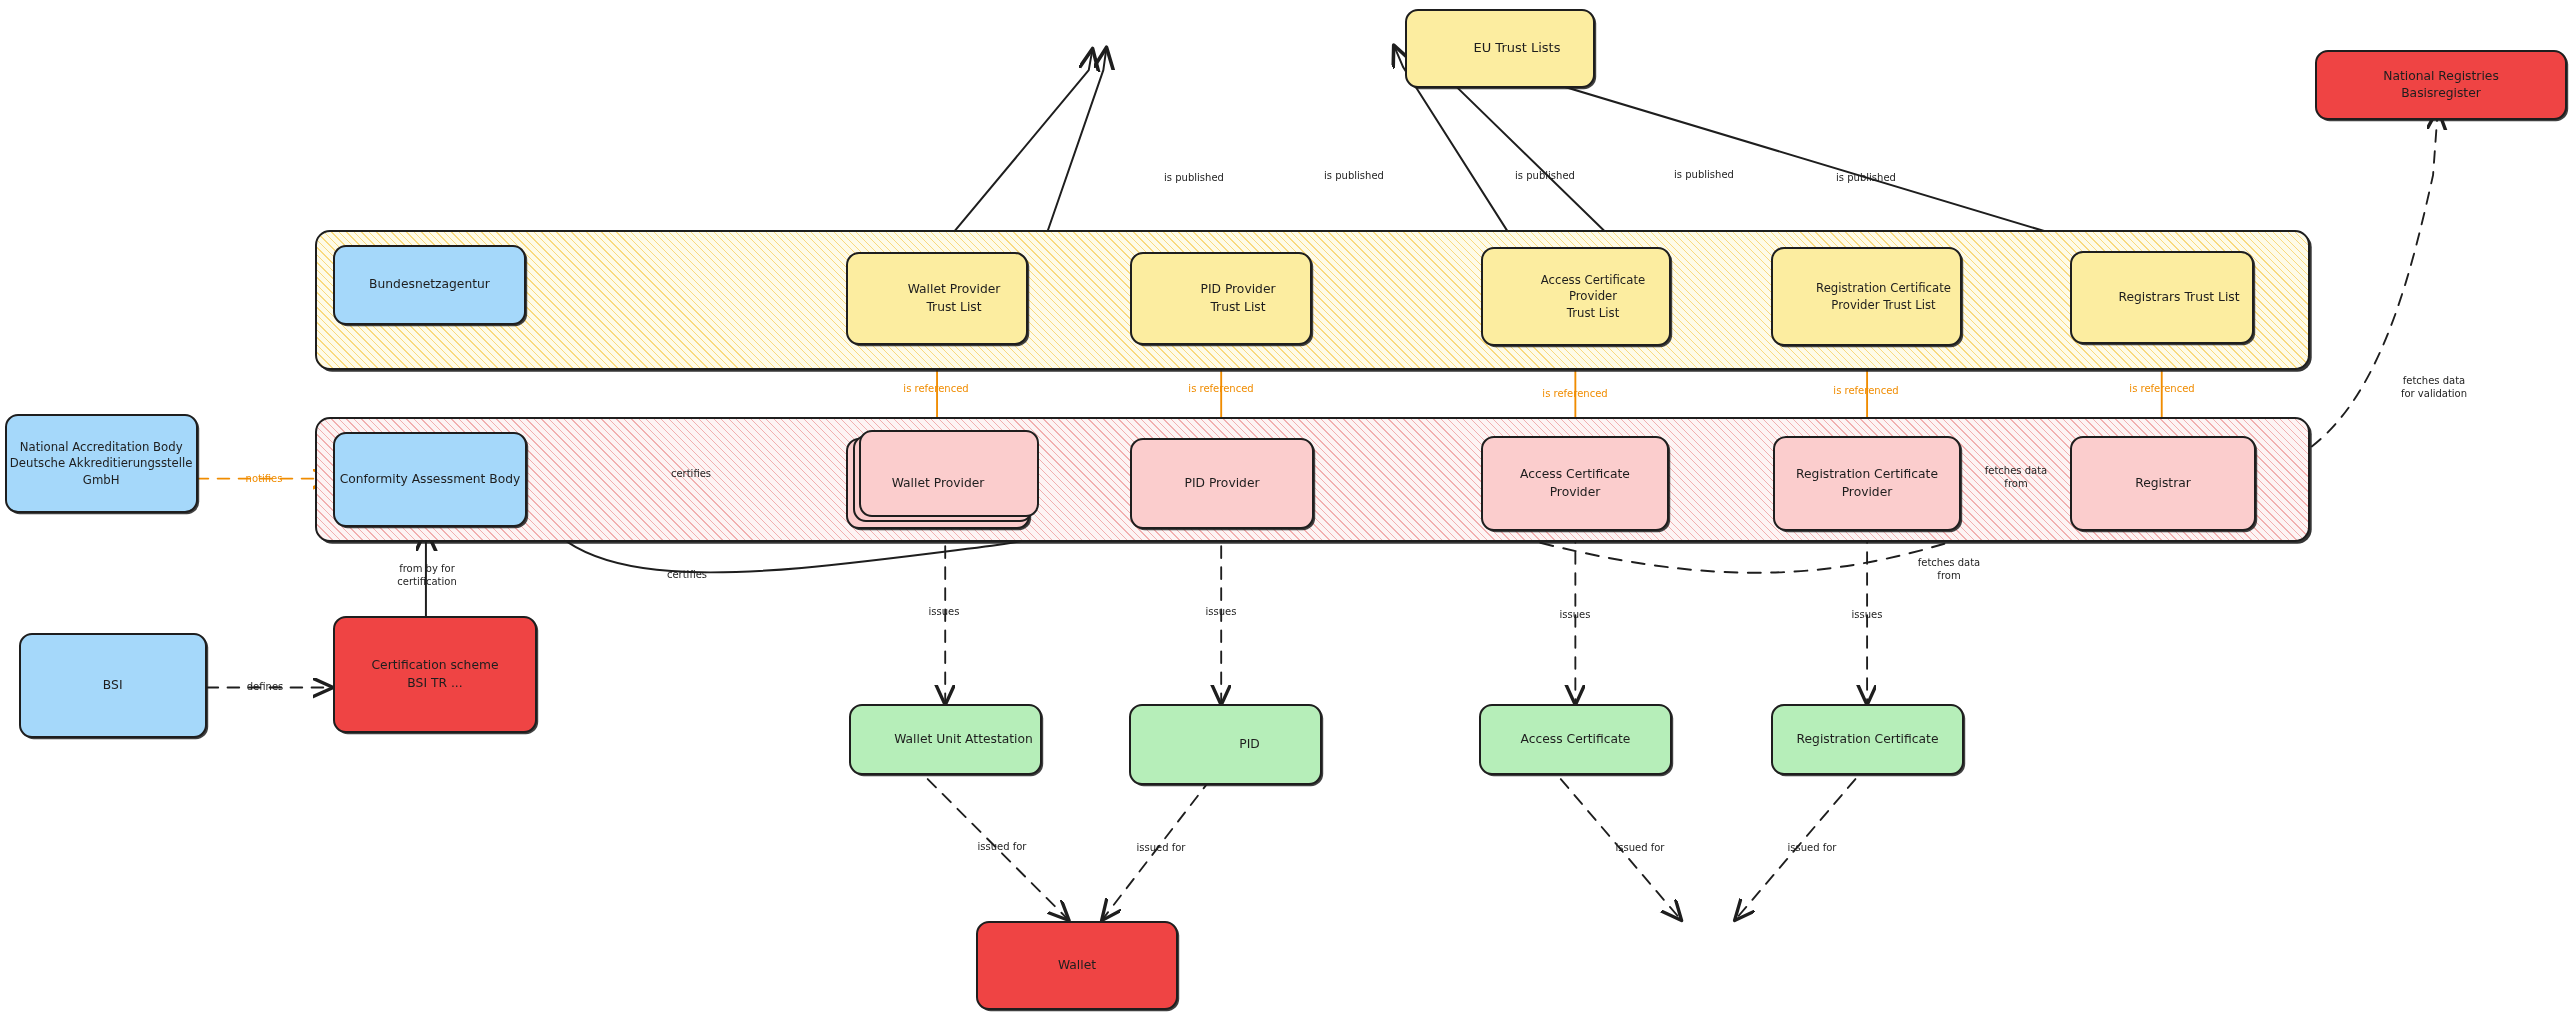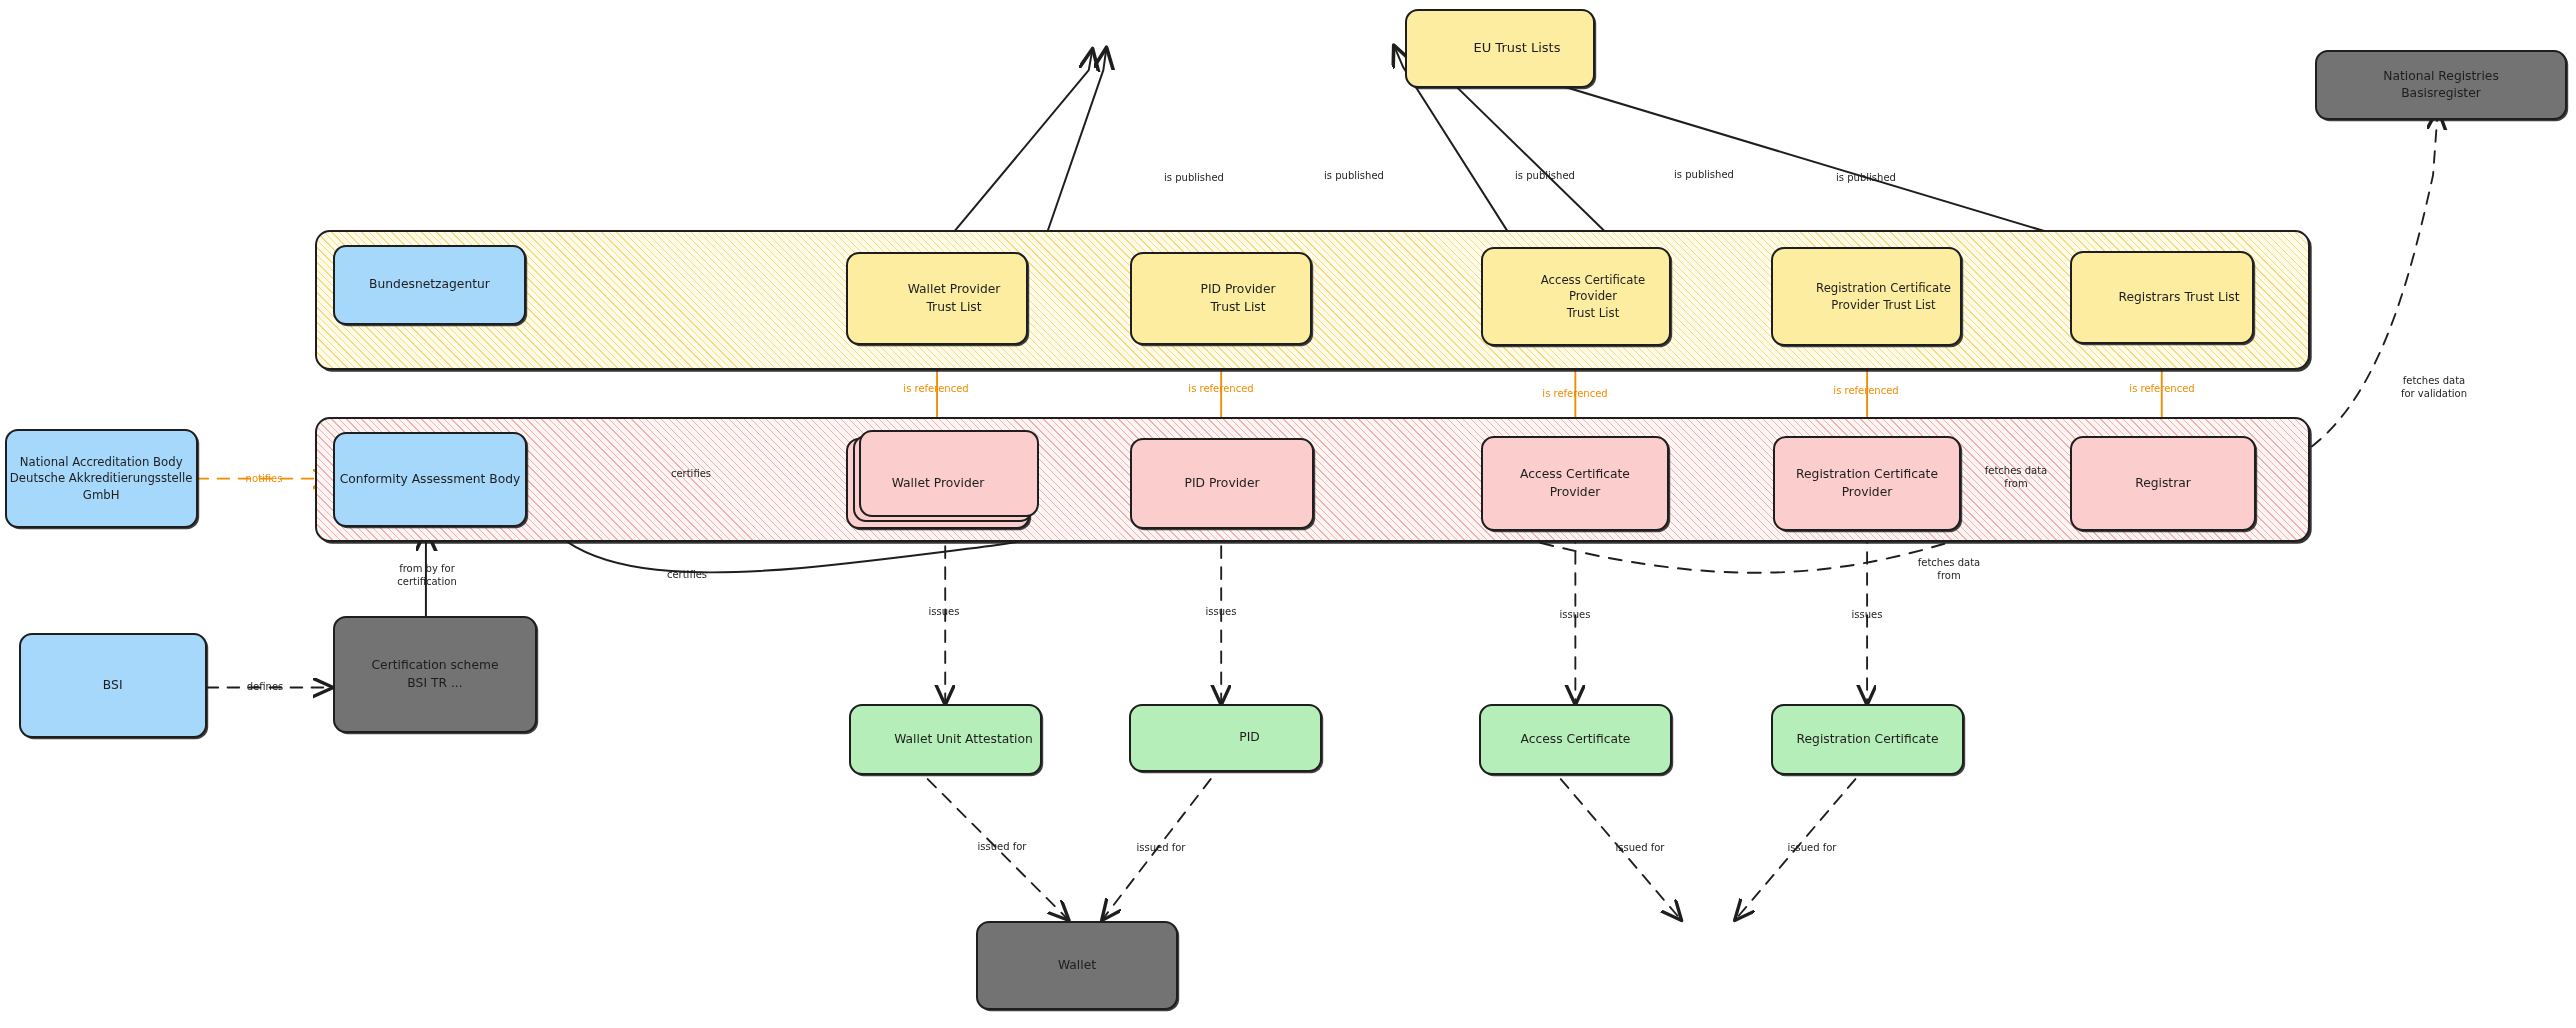--- a/index.html
+++ b/index.html
@@ -33,21 +33,21 @@
   .group.red{
     background-color:#fdf4f4;
     background-image:repeating-linear-gradient(45deg,
        rgba(232,120,120,0.55) 0px, rgba(232,120,120,0.55) 0.9px,
        rgba(255,255,255,0) 0.9px, rgba(255,255,255,0) 5.3px);
   }
   .fill-yellow{background:#fceda0;padding-left:34px;}
   .fill-blue{background:#a5d8fa;}
   .fill-red{background:#fbcdcd;}
   .fill-green{background:#b6eeb9;}
-  .fill-white{background:#737373;}
+  .fill-white{background:#ef4444;}
   .stack::before,.stack::after{
     content:"";position:absolute;box-sizing:border-box;
     border:2px solid #1e1e1e;border-radius:13px;background:inherit;z-index:-1;
   }
   .stack::before{left:5.3px;top:-5.3px;right:-5.3px;bottom:5.3px;}
   .stack::after{left:10.5px;top:-10.5px;right:-10.5px;bottom:10.5px;}
   .edge-label{
     position:absolute;z-index:4;
     font-family:"DejaVu Sans", sans-serif;
     font-size:10px;color:#1e1e1e;
@@ -148,21 +148,21 @@
 Trust List</span>
   </div>
   <div class="node fill-yellow" style="left:1771px;top:247px;width:191px;height:99px;font-size:11.7px;">
     <span>Registration Certificate
 Provider Trust List</span>
   </div>
   <div class="node fill-yellow" style="left:2070px;top:251px;width:184px;height:93px;font-size:12.3px;">
     <span>Registrars Trust List</span>
   </div>
 
-  <div class="node fill-blue" style="left:4.7px;top:429px;width:193px;height:99px;font-size:11.7px;">
+  <div class="node fill-blue" style="left:4.7px;top:414px;width:193px;height:99px;font-size:11.7px;">
     <span>National Accreditation Body
 Deutsche Akkreditierungsstelle
 GmbH</span>
   </div>
 
   <div class="node fill-blue" style="left:333px;top:432px;width:194px;height:95px;font-size:12.3px;">
     <span>Conformity Assessment Body</span>
   </div>
   <div class="node fill-red stack" style="left:846px;top:438px;width:184px;height:91px;font-size:12.3px;">
     <span>Wallet Provider</span>
@@ -186,21 +186,21 @@
     <span>BSI</span>
   </div>
   <div class="node fill-white" style="left:333px;top:616px;width:204px;height:117px;font-size:12.3px;">
     <span>Certification scheme
 BSI TR ...</span>
   </div>
 
   <div class="node fill-green" style="left:849px;top:704px;width:193px;height:71px;font-size:12.3px;padding-left:36px;">
     <span>Wallet Unit Attestation</span>
   </div>
-  <div class="node fill-green" style="left:1129px;top:704px;width:193px;height:68px;font-size:12.3px;padding-left:48px;">
+  <div class="node fill-green" style="left:1129px;top:704px;width:193px;height:81px;font-size:12.3px;padding-left:48px;">
     <span>PID</span>
   </div>
   <div class="node fill-green" style="left:1479px;top:704px;width:193px;height:71px;font-size:12.3px;">
     <span>Access Certificate</span>
   </div>
   <div class="node fill-green" style="left:1771px;top:704px;width:193px;height:71px;font-size:12.3px;">
     <span>Registration Certificate</span>
   </div>
 
   <div class="node fill-white" style="left:976px;top:921px;width:202px;height:89px;font-size:12.3px;">

